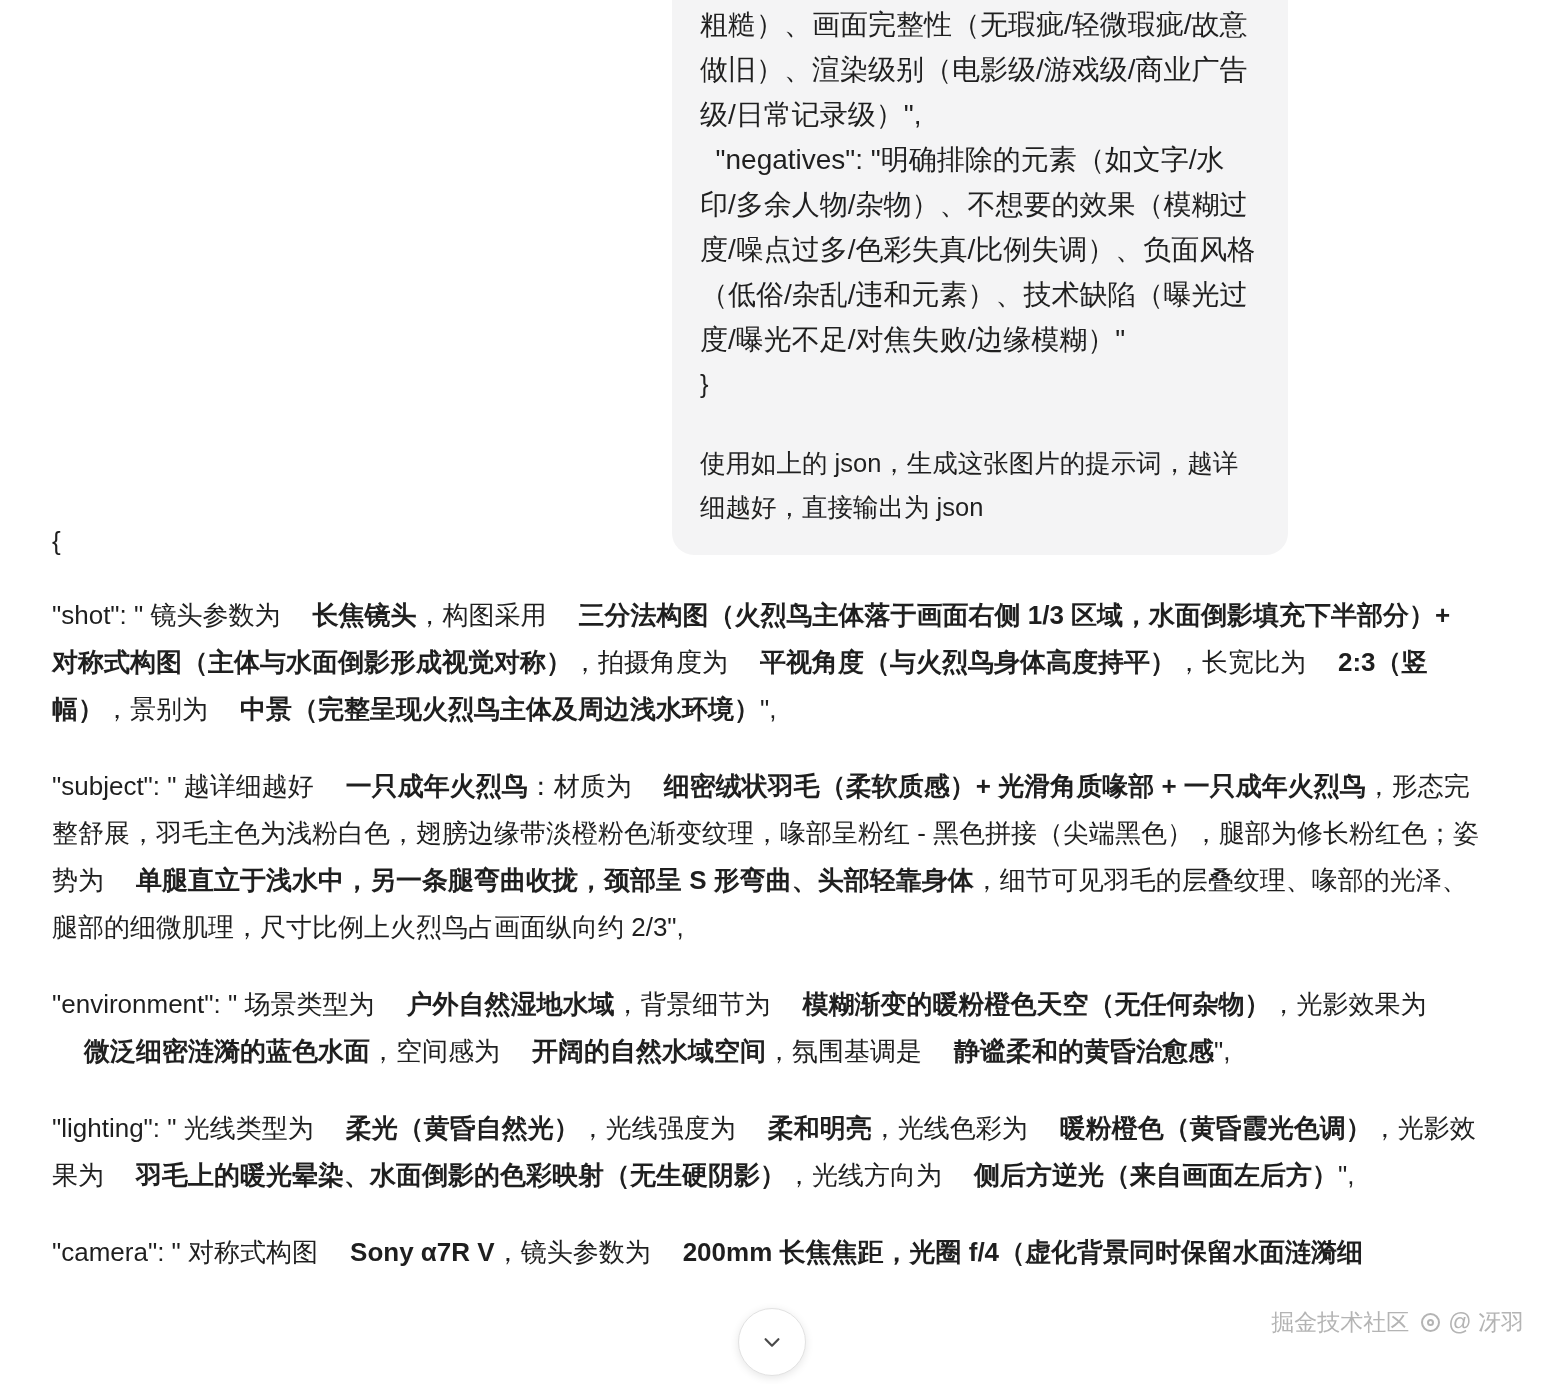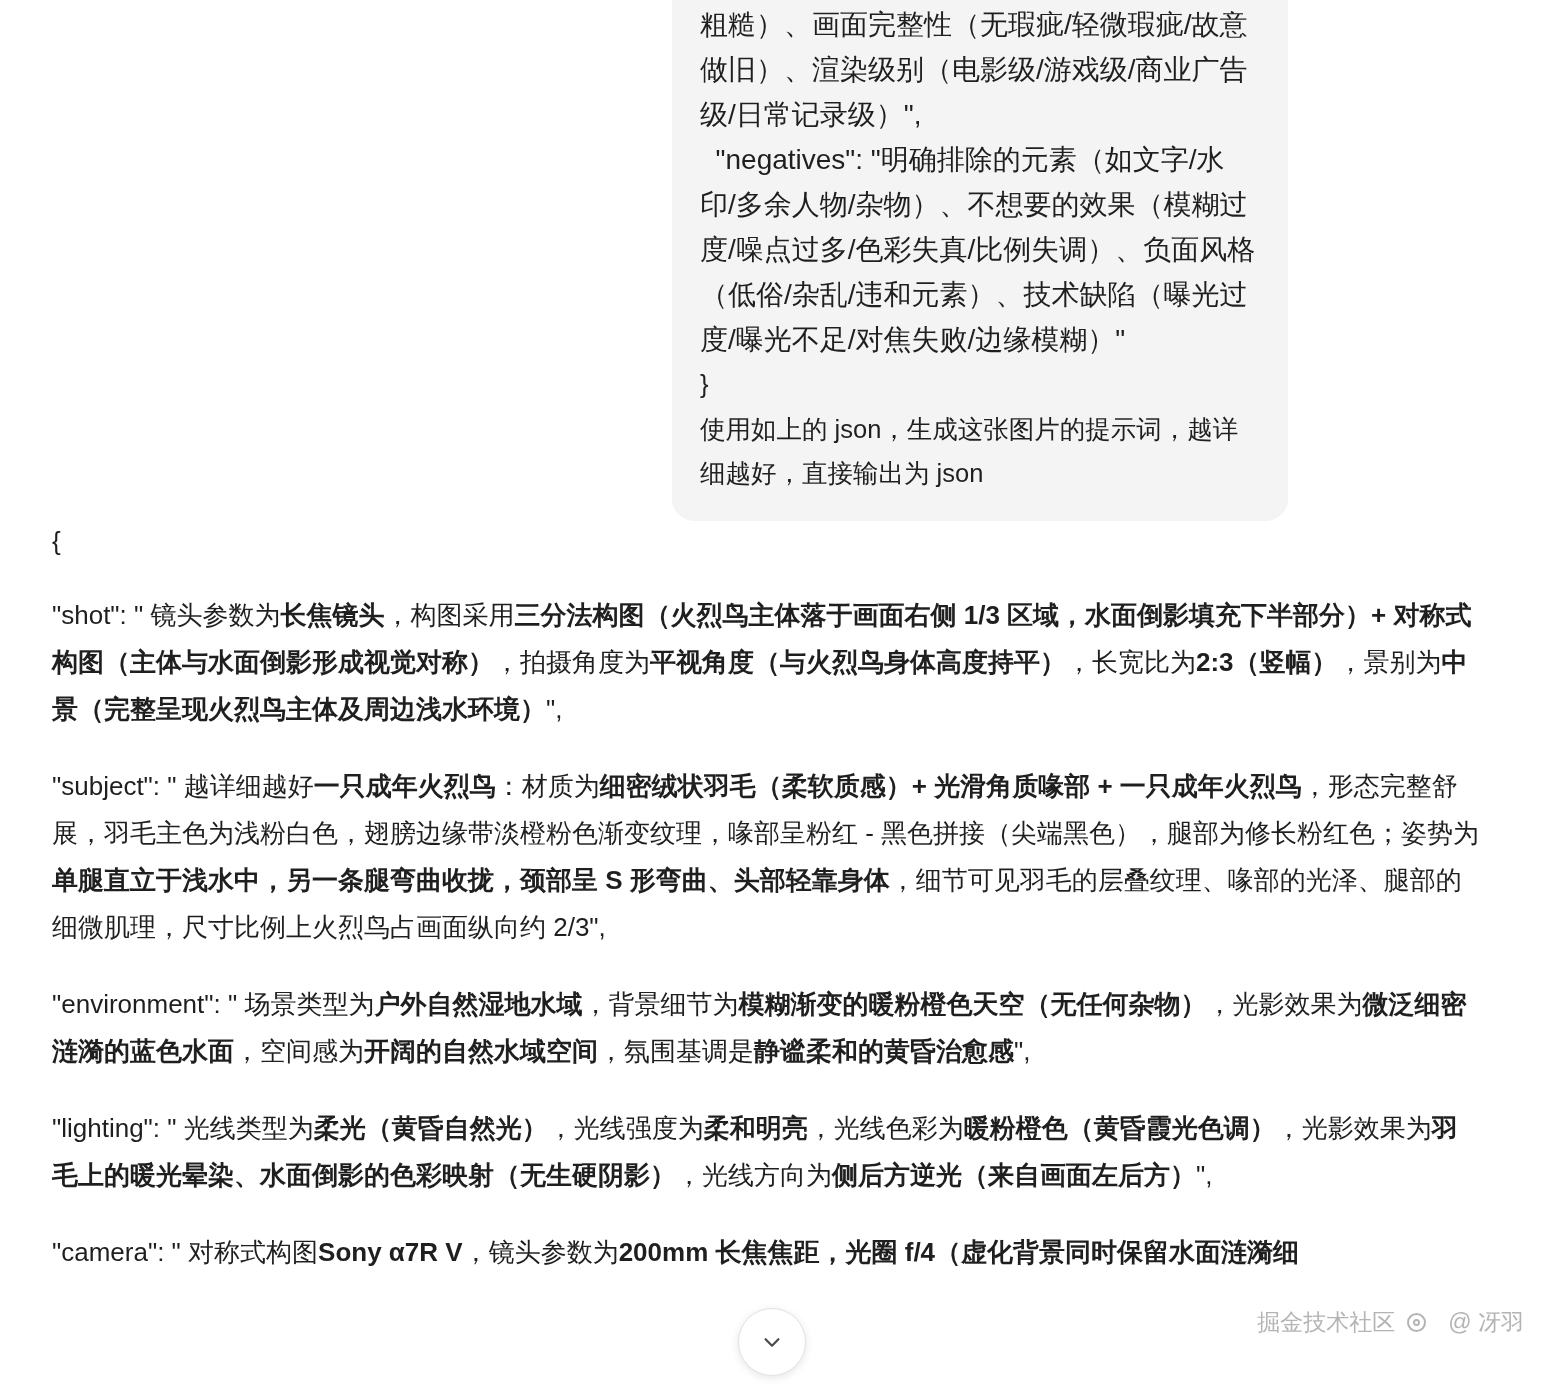--- a/index.html
+++ b/index.html
@@ -33,20 +33,21 @@
     color: #1f1f1f;
     white-space: pre-wrap;
     word-break: break-word;
   }
   .bubble .brace {
     font-size: 25.5px;
     line-height: 45px;
     color: #1f1f1f;
   }
   .bubble .ask {
+    margin-top: 34px;
     font-size: 25.5px;
     line-height: 44px;
     color: #1f1f1f;
   }
 
   
   .answer {
     position: absolute;
     left: 52px;
     top: 520px;
@@ -60,20 +61,21 @@
   }
   .para {
     font-size: 26px;
     line-height: 47px;
     color: #1f1f1f;
     margin-bottom: 30px;
     word-break: break-word;
   }
   .para b {
     font-weight: bold;
+    padding-left: 32px;
   }
   .key {
     font-weight: normal;
   }
 
   
   .watermark {
     position: absolute;
     right: 18px;
     bottom: 46px;
@@ -81,21 +83,21 @@
     align-items: center;
     gap: 12px;
     color: #b4b4b4;
     font-size: 23px;
     white-space: nowrap;
     justify-content: space-between;
   }
   .watermark .wm-at {
     display: inline-flex;
     align-items: center;
-    gap: 22px;
+    gap: 8px;
   }
   .wm-circle {
     display: inline-block;
     width: 19px;
     height: 19px;
     border: 2px solid #b4b4b4;
     border-radius: 50%;
     position: relative;
     box-sizing: border-box;
   }

